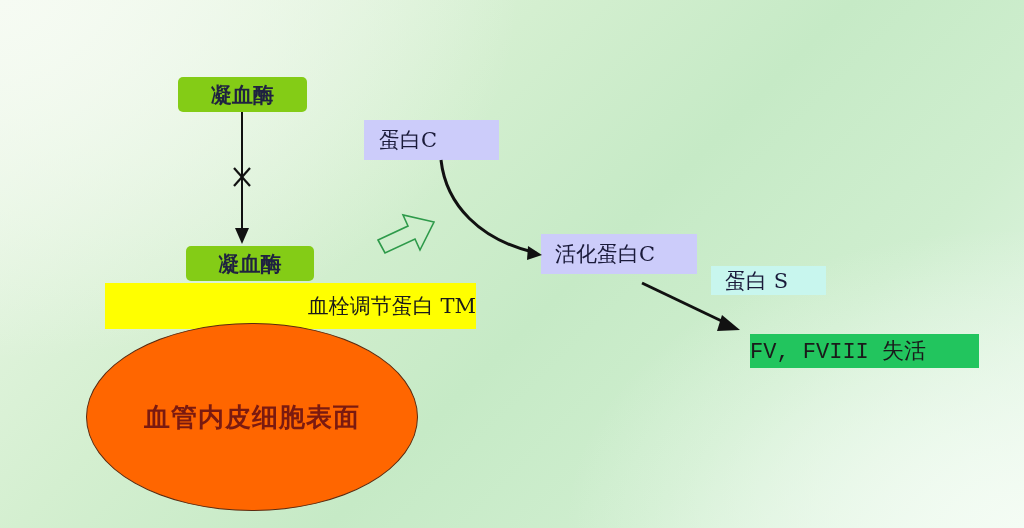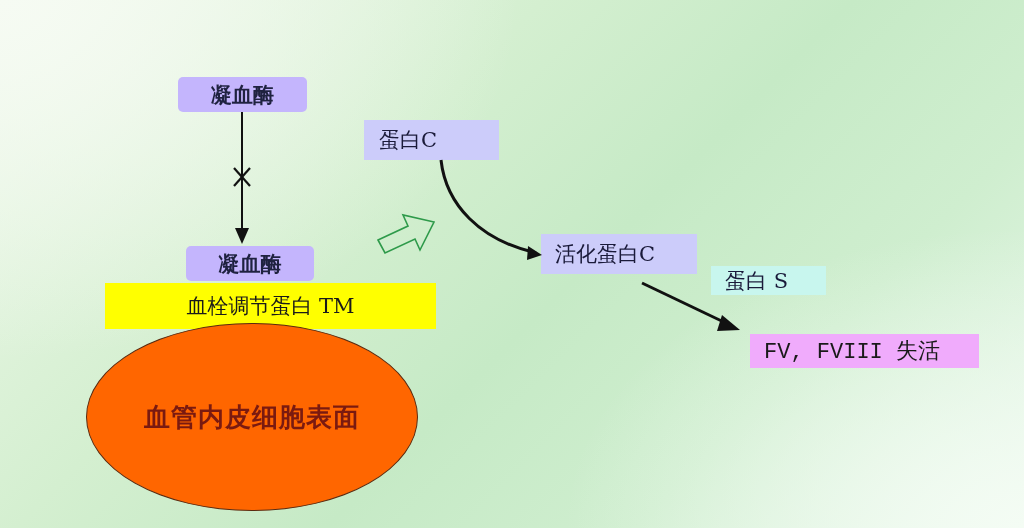--- a/index.html
+++ b/index.html
@@ -21,34 +21,34 @@
       position: absolute;
       display: flex;
       align-items: center;
       color: #1a1a3a;
       font-size: 21px;
       box-sizing: border-box;
       white-space: nowrap;
     }
     .node.center { justify-content: center; }
     .thrombin {
-      background: #c4b5fd;
+      background: #84cc16;
       border-radius: 5px;
       font-weight: bold;
       font-family: "DejaVu Sans", "Liberation Sans", sans-serif;
       color: #1f2240;
     }
     .tm {
       background: #ffff00;
       color: #1a1a1a;
       font-size: 21px;
     }
     .purple { background: #ccccfa; padding-left: 14px; }
     .cyan { background: #c8f6ee; padding-left: 14px; }
-    .gray { background: #f0abfc; padding-left: 14px; color: #1a1a1a; }
+    .gray { background: #22c55e; color: #1a1a1a; }
     .ellipse {
       position: absolute;
       left: 86px;
       top: 323px;
       width: 332px;
       height: 188px;
       border-radius: 50%;
       background: #ff6600;
       border: 1.5px solid #5a2a10;
       box-sizing: border-box;
@@ -74,21 +74,21 @@
 <body>
 
 <div class="node thrombin center" style="left:178px; top:77px; width:129px; height:35px;">
   <span>凝血酶</span>
 </div>
 
 <div class="node thrombin center" style="left:186px; top:246px; width:128px; height:35px;">
   <span>凝血酶</span>
 </div>
 
-<div class="node tm center" style="left:105px; top:283px; width:331px; height:46px;">
+<div class="node tm center" style="left:105px; top:283px; width:371px; height:46px;justify-content:flex-end;">
   <span>血栓调节蛋白 TM</span>
 </div>
 
 <div class="ellipse">
   <span>血管内皮细胞表面</span>
 </div>
 
 <div class="node purple" style="left:364px; top:120px; width:135px; height:40px;padding-left:15px;">
   <span>蛋白C</span>
 </div>

